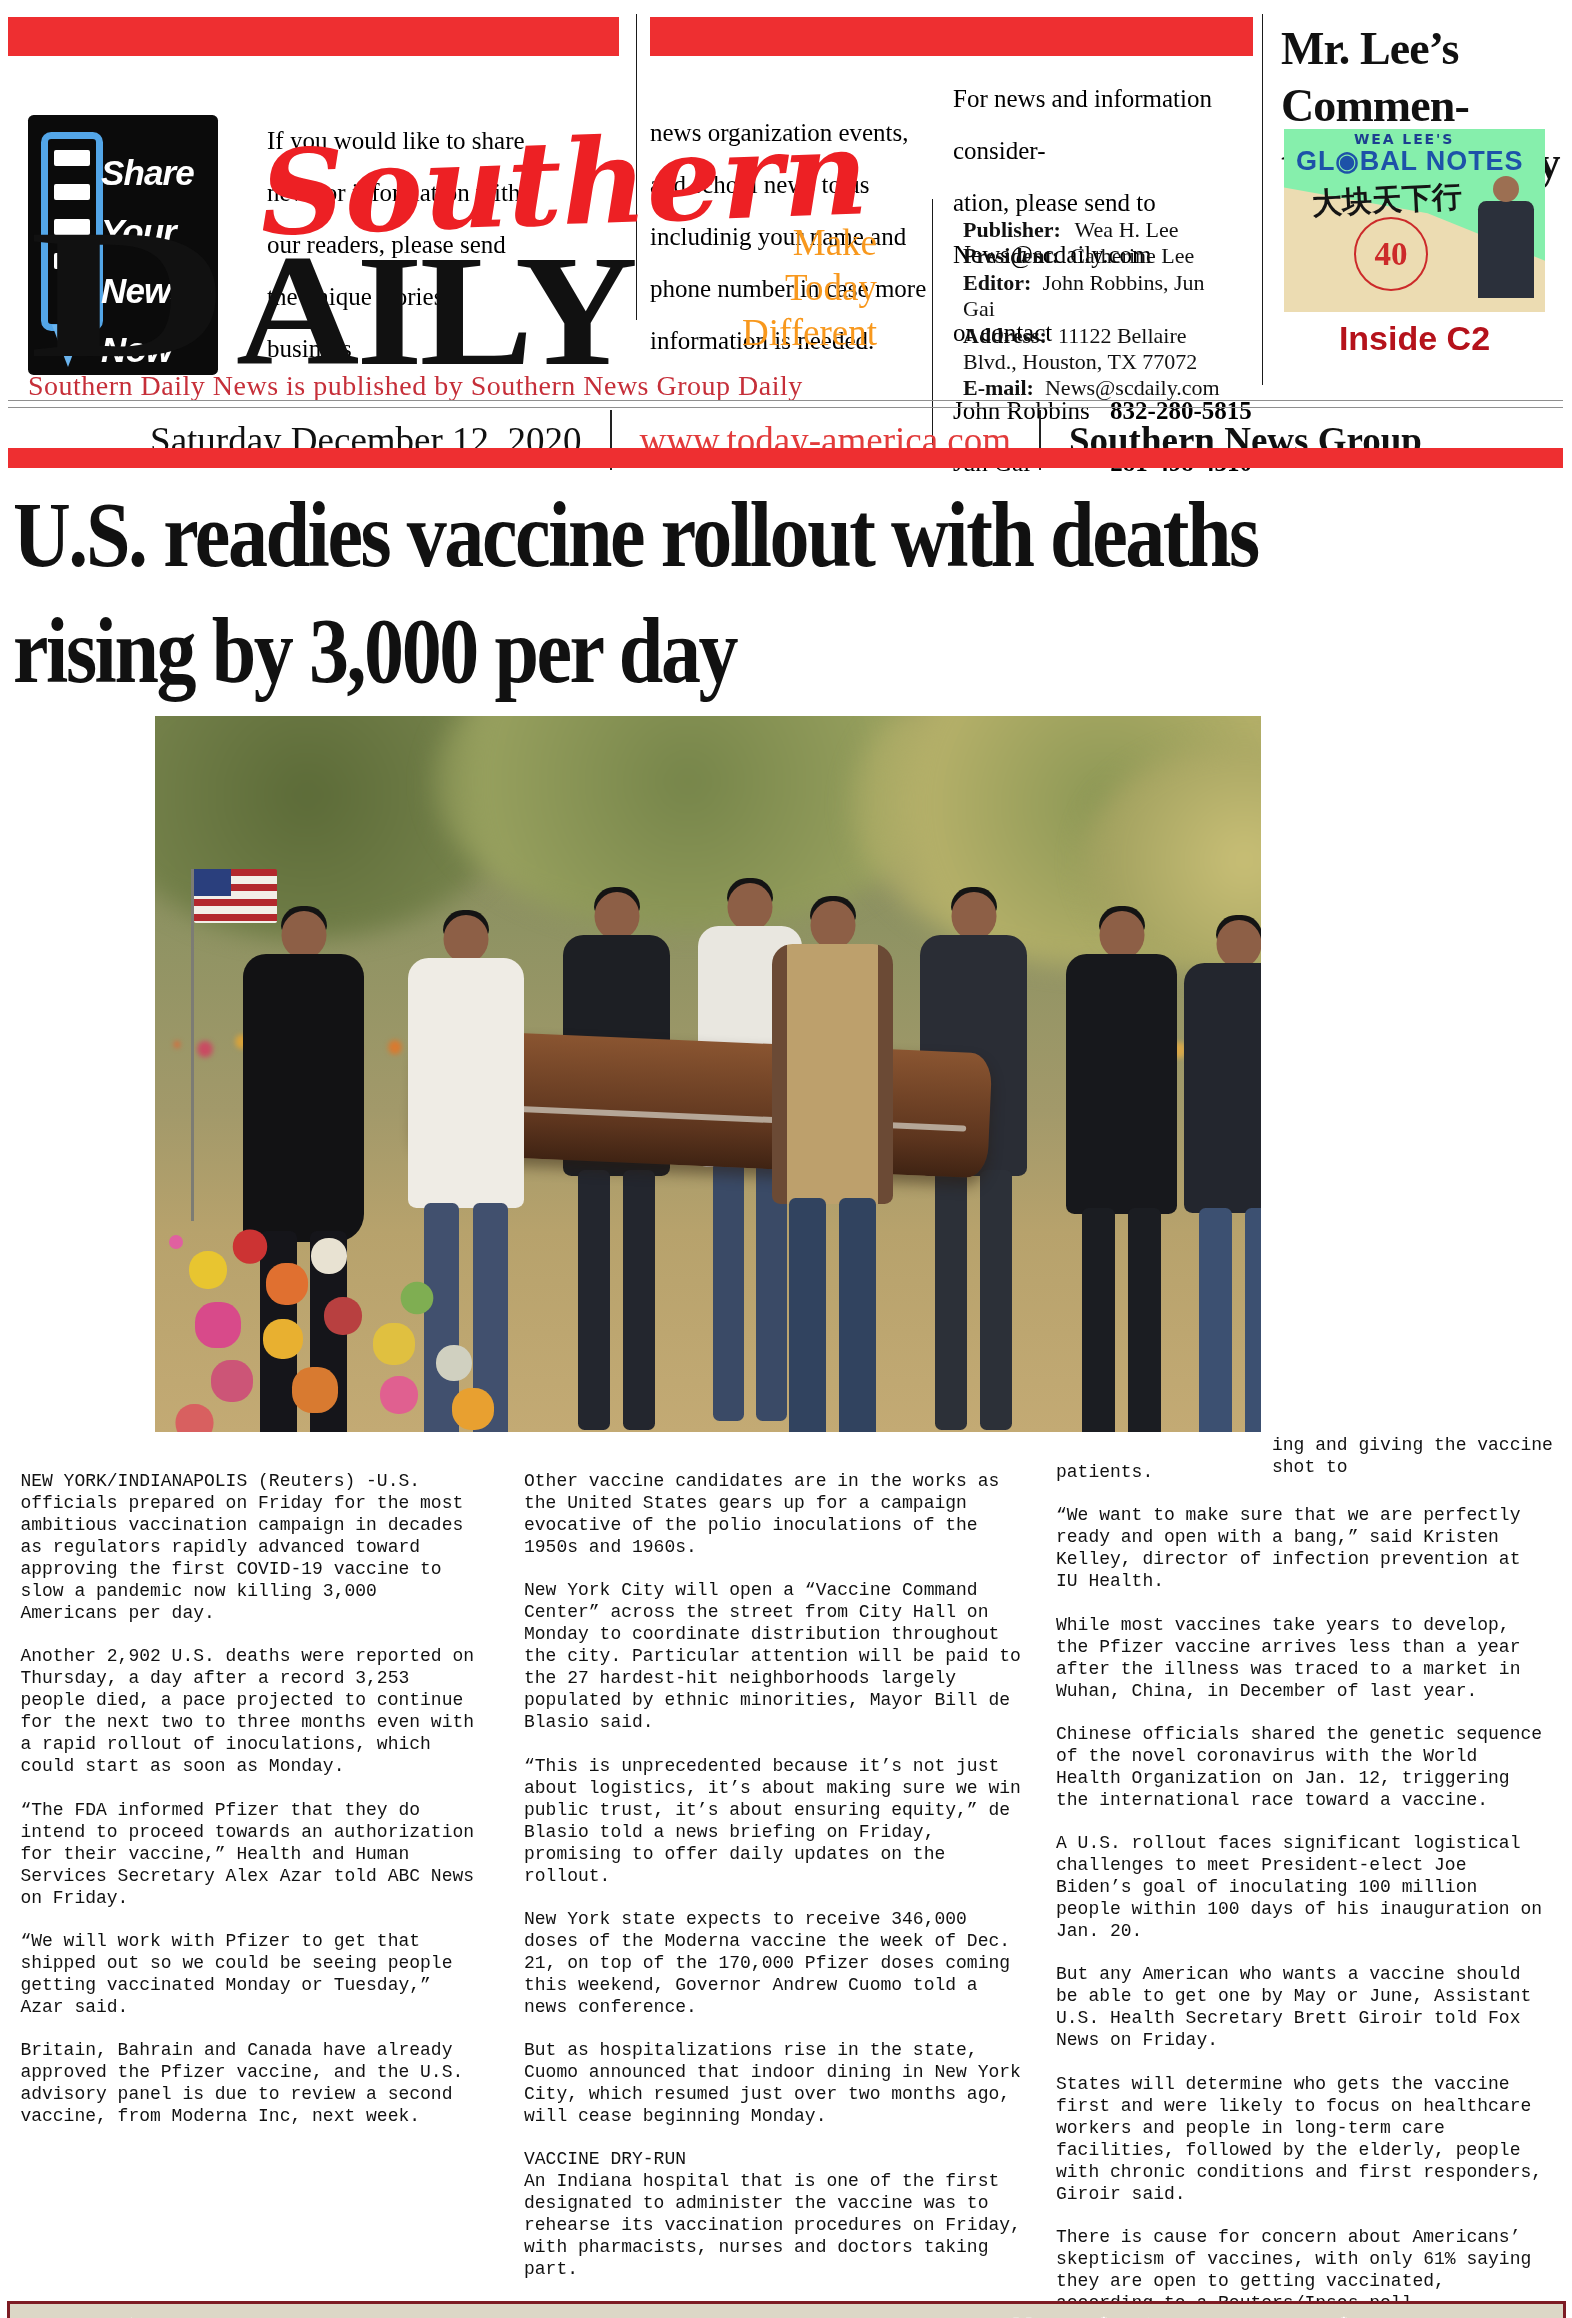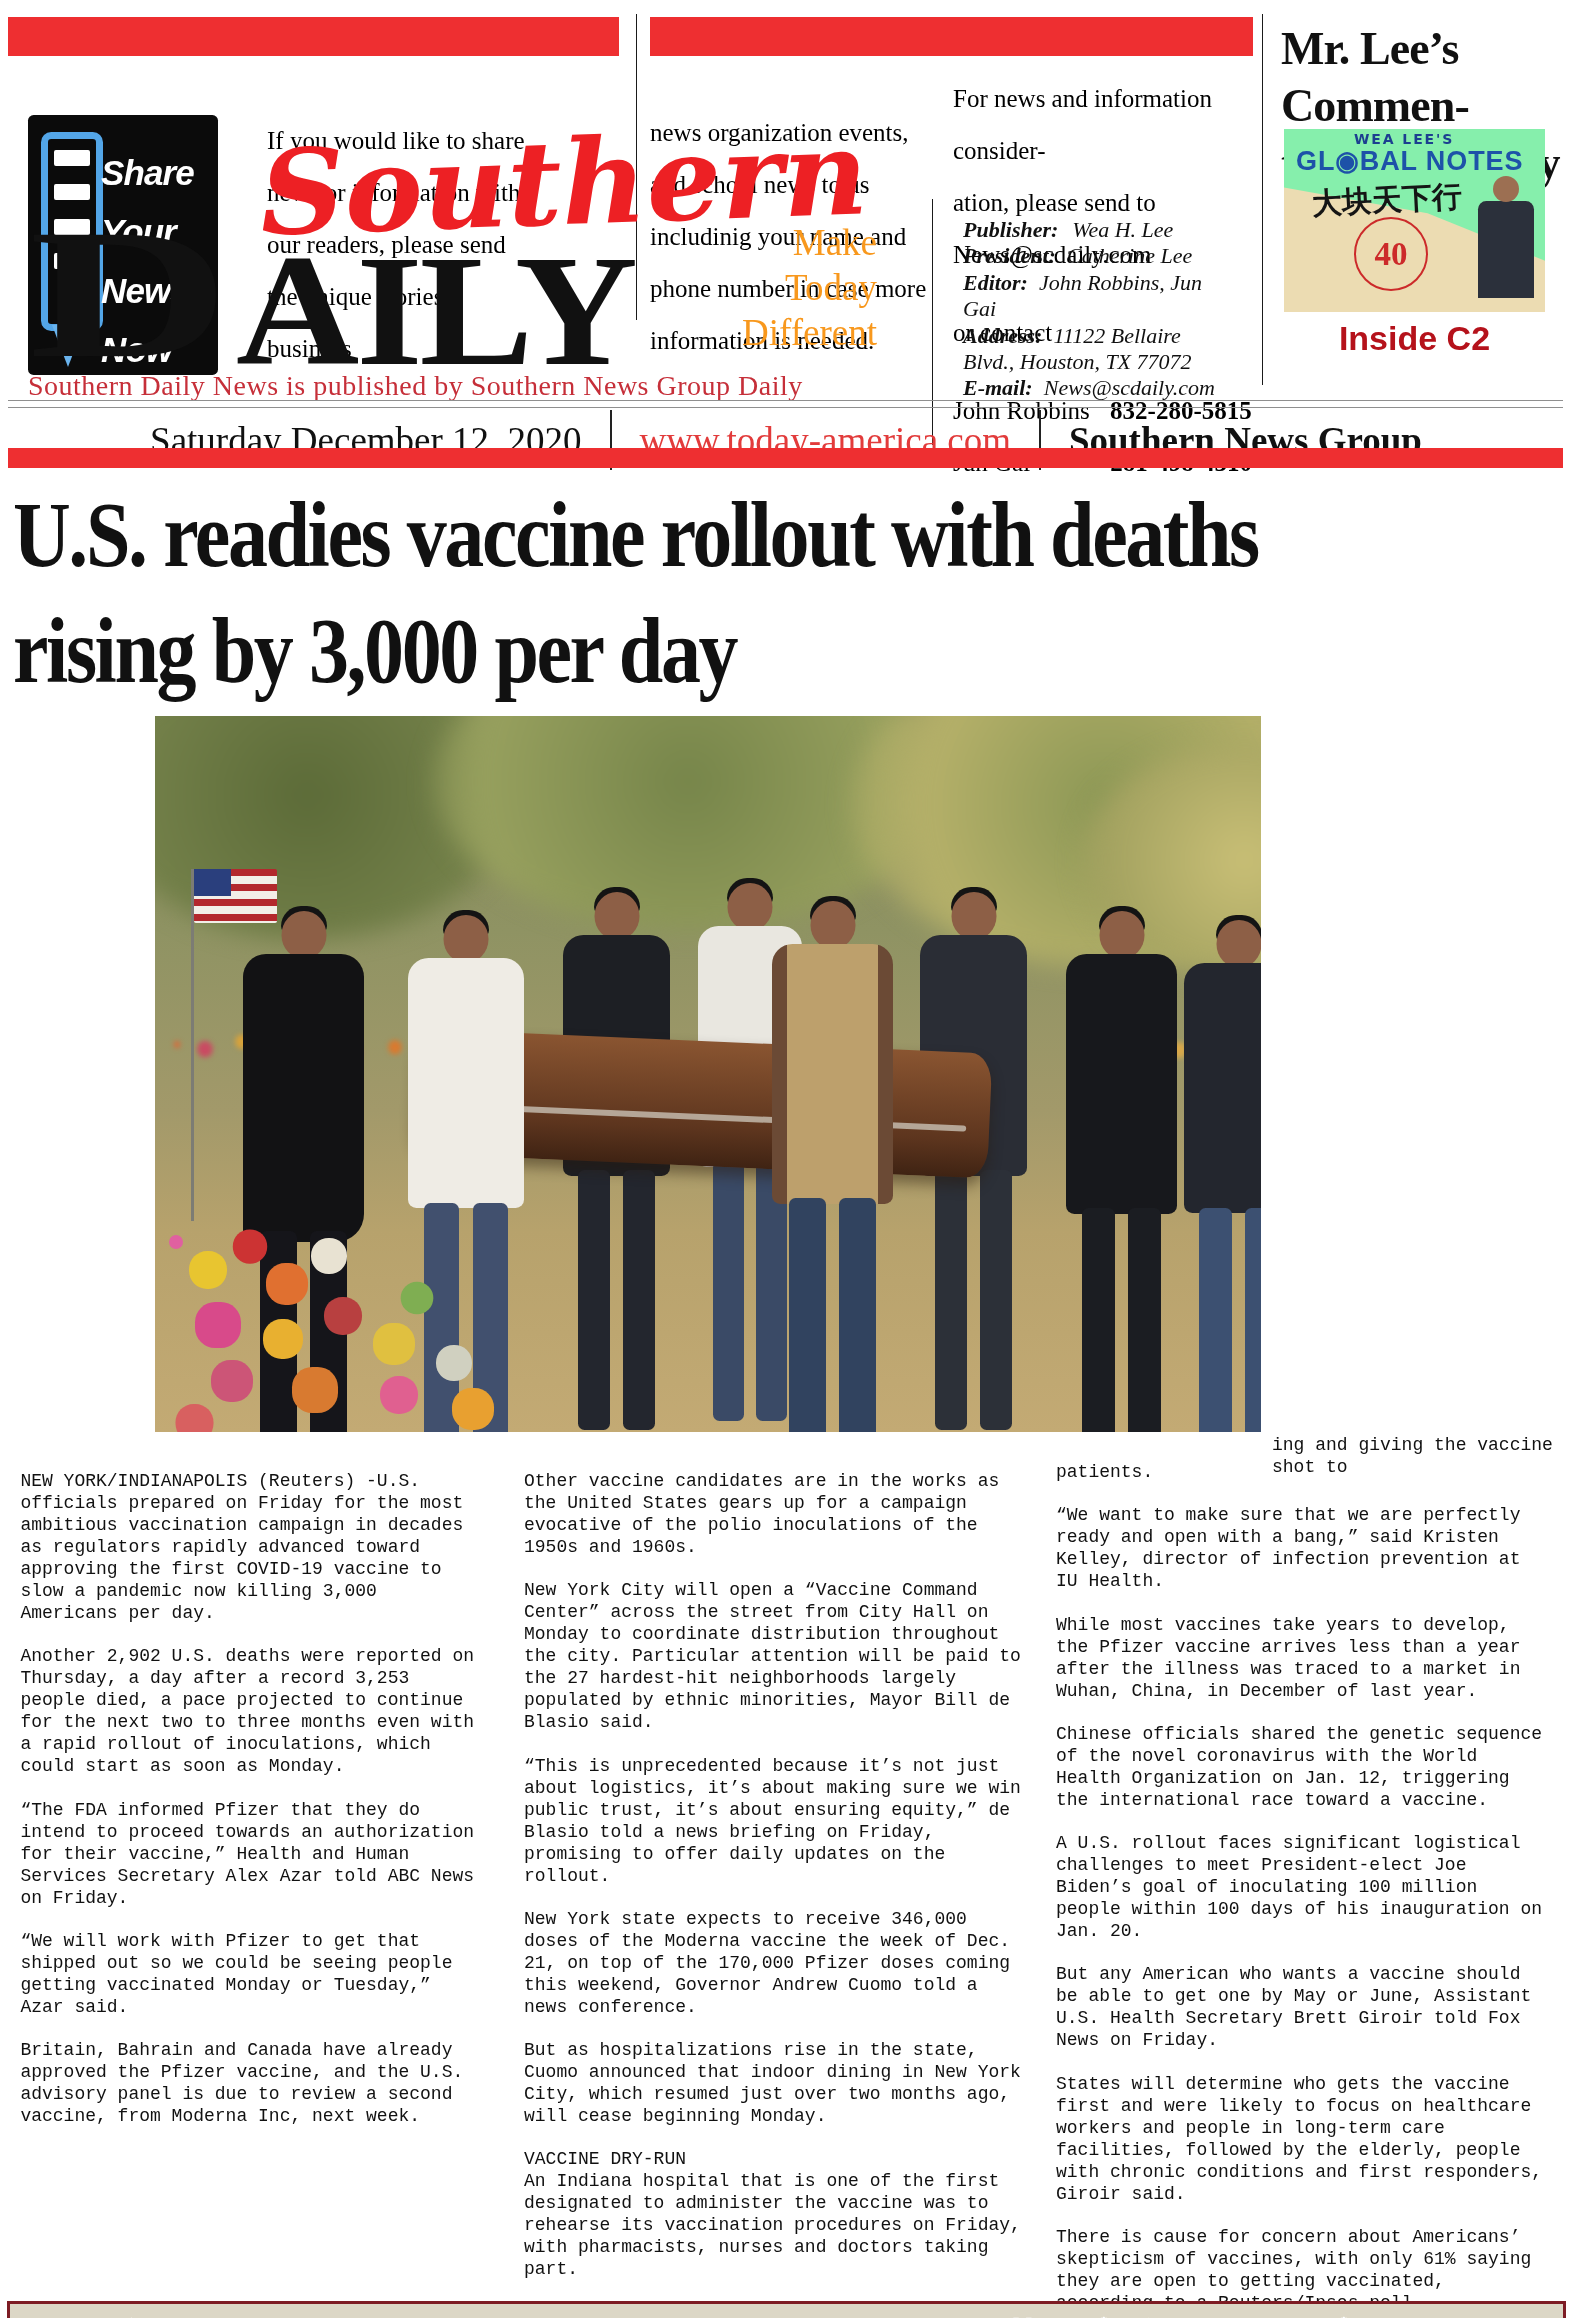--- a/index.html
+++ b/index.html
@@ -130,21 +130,21 @@
   <div class="abs mast-d" style="left:29px;top:217px;">D</div>
   <div class="abs mast-aily" style="left:236px;top:241px;">AILY</div>
   <div class="abs mast-script" style="left:260px;top:125px;">Southern</div>
   <div class="abs mast-tag" style="left:705px;top:220px;width:172px;">
     <div>Make</div>
     <div>Today</div>
     <div>Different</div>
   </div>
   <div class="abs mast-pub" style="left:28px;top:370px;width:881px;">Southern Daily News is published by Southern News Group Daily</div>
 
-  <div class="abs pubbox" style="left:963px;top:217px;width:269px;font-style:italic;">
+  <div class="abs pubbox" style="left:963px;top:217px;width:269px;">
     <div><span class="b">Publisher:</span>
          <span style="margin-left:8.3px;">Wea H. Lee</span></div>
     <div><span class="b">President:</span>
          <span style="margin-left:5.6px;">Catherine Lee</span></div>
     <div><span class="b">Editor:</span>
          <span style="margin-left:5.6px;">John Robbins, Jun Gai</span></div>
     <div><span class="b">Address:</span>
          <span style="margin-left:5.6px;">11122 Bellaire Blvd., Houston, TX 77072</span></div>
     <div><span class="b">E-mail:</span>
          <span style="margin-left:5.6px;">News@scdaily.com</span></div>

